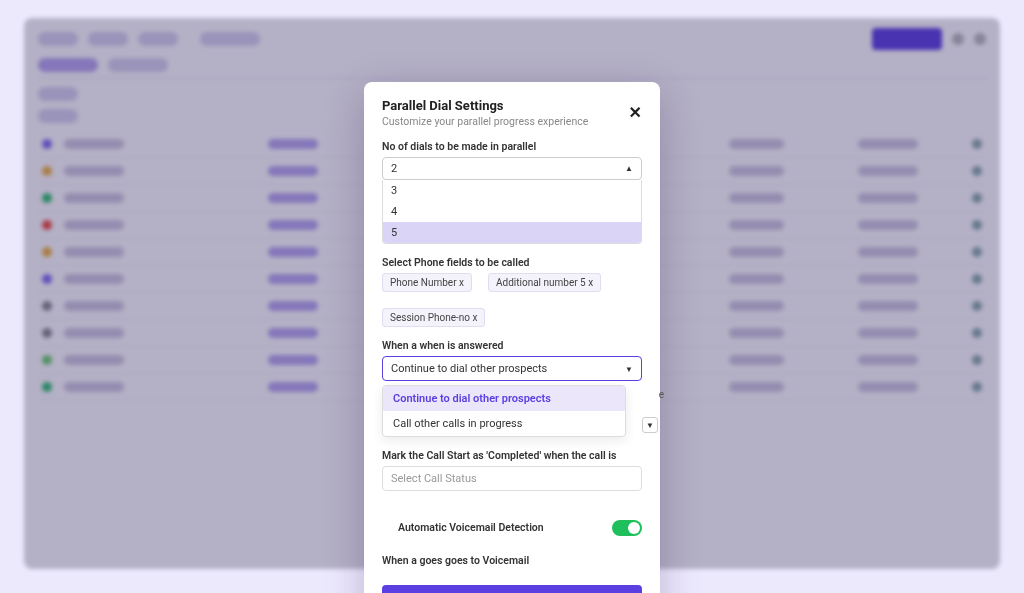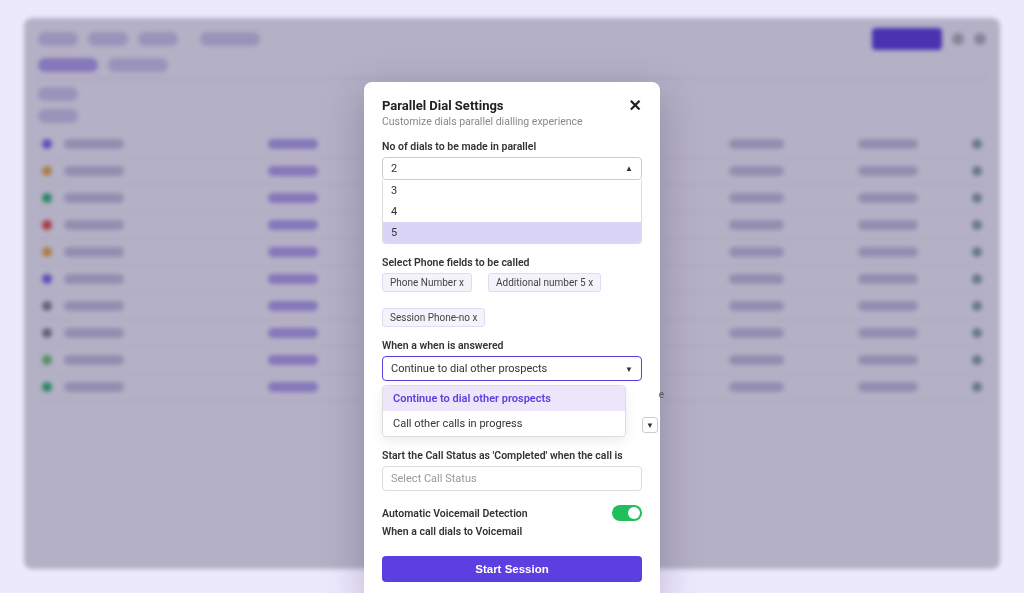--- a/index.html
+++ b/index.html
@@ -41,21 +41,21 @@
     width: 296px;
     left: 364px;
     top: 82px;
     background:#fff;
     border-radius:8px;
     box-shadow: 0 12px 40px rgba(40,20,80,.25);
     padding: 16px 18px 18px;
     font-size: 11px;
     color:#333;
   }
-  .modal-header { display:flex; justify-content:space-between; align-items:flex-start; }
+  .modal-header { display:flex; justify-content:space-between; align-items:center; }
   .modal-title { font-size:13px; font-weight:700; color:#222; }
   .modal-sub  { font-size:10.5px; color:#888; margin-top:2px; }
   .close-x { font-size:16px; font-weight:700; cursor:pointer; line-height:1; color:#222;}
   .label { font-size:10.5px; font-weight:600; color:#333; margin-top:12px; margin-bottom:4px; }
   .select-box {
     border:1px solid #ccc; border-radius:4px; background:#fff;
     padding: 4px 8px; position:relative; font-size:11px;
     display:flex; align-items:center; justify-content:space-between;
     cursor:pointer;
   }
@@ -280,21 +280,21 @@
         <span style="flex:0 0 30px"></span>
         <span class="dot" style="background:#8aa"></span>
       </div>
     </div>
 </div>
 
 <div class="modal">
   <div class="modal-header">
     <div>
       <div class="modal-title">Parallel Dial Settings</div>
-      <div class="modal-sub">Customize dials parallel dialling experience</div>
+      <div class="modal-sub">Customize your parallel progress experience</div>
     </div>
     <div class="close-x">✕</div>
   </div>
 
   <div class="label">No of dials to be made in parallel</div>
   <div class="select-box caret-up">
     <span>2</span>
   </div>
   <div class="listbox" id="parallel-options">
       <div class="opt">3</div>
@@ -317,23 +317,23 @@
 
   <div style="position:relative">
     <span class="floating-char">e</span>
     <div class="answered-dropdown" id="answered-options">
         <div class="opt selected">Continue to dial other prospects</div>
         <div class="opt">Call other calls in progress</div>
       </div>
     <div class="floating-caret caret-down"></div>
   </div>
 
-  <div class="label">Start the Call Status as 'Completed' when the call is</div>
+  <div class="label">Mark the Call Start as 'Completed' when the call is</div>
   <div class="input-like">Select Call Status</div>
 
   <div class="toggle-row">
-    <div class="label" style="margin:0">Automatic Voicemail Detection</div>
+    <div class="label" style="margin:16px">Automatic Voicemail Detection</div>
     <div class="toggle"></div>
   </div>
-  <div class="label" style="margin-top:4px">When a call dials to Voicemail</div>
+  <div class="label" style="margin-top:4px">When a goes goes to Voicemail</div>
 
   <button class="start-btn">Start Session</button>
 </div>
 
 </body></html>

